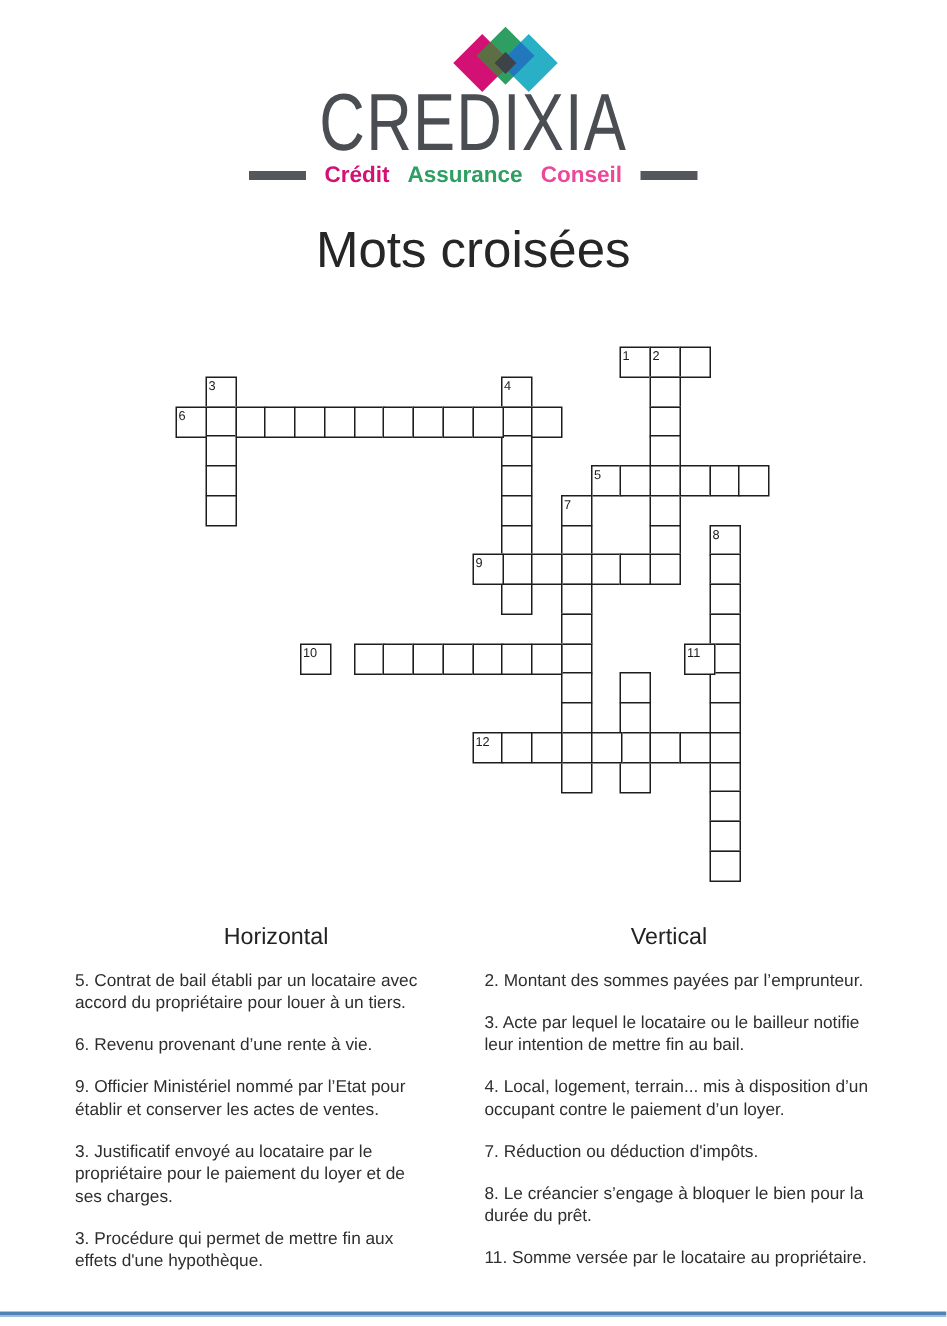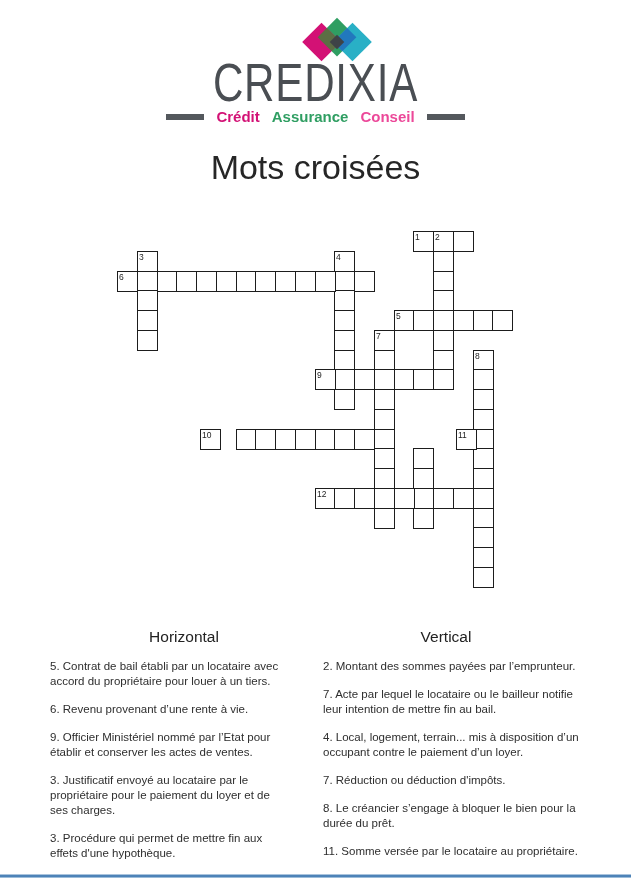--- a/index.html
+++ b/index.html
@@ -47,21 +47,21 @@
     position: absolute; left: 1px; top: 0px;
     font-size: 8.5px; line-height: 10px; color: #1d1d1d;
   }
 
   
   .clue-col { position: absolute; color: #2e2e2e; }
   .clue-col-left  { left: 50px;  top: 612px; width: 280px; }
   .clue-col-right { left: 323px; top: 612px; width: 300px; }
   .clue-header {
     font-size: 15.5px; line-height: 18px; font-weight: 400; color: #222;
-    text-align: center; margin: 16px 0 13px 0;
+    text-align: center; margin: 4px 0 13px 0;
   }
   .clue-header-h { width: 268px; }
   .clue-header-v { width: 246px; }
   .clue {
     margin: 0 0 13px 0;
     font-size: 11.5px; line-height: 15px;
     white-space: pre; 
   }
 
   
@@ -217,21 +217,21 @@
     <p class="clue">3. Justificatif envoyé au locataire par le
 propriétaire pour le paiement du loyer et de
 ses charges.</p>
     <p class="clue">3. Procédure qui permet de mettre fin aux
 effets d'une hypothèque.</p>
   </div>
 
   <div class="clue-col clue-col-right">
     <div class="clue-header clue-header-v">Vertical</div>
     <p class="clue">2. Montant des sommes payées par l’emprunteur.</p>
-    <p class="clue">7. Acte par lequel le locataire ou le bailleur notifie
+    <p class="clue">3. Acte par lequel le locataire ou le bailleur notifie
 leur intention de mettre fin au bail.</p>
     <p class="clue">4. Local, logement, terrain... mis à disposition d’un
 occupant contre le paiement d’un loyer.</p>
     <p class="clue">7. Réduction ou déduction d'impôts.</p>
     <p class="clue">8. Le créancier s’engage à bloquer le bien pour la
 durée du prêt.</p>
     <p class="clue">11. Somme versée par le locataire au propriétaire.</p>
   </div>
 
   <div class="footer-rule"></div>

